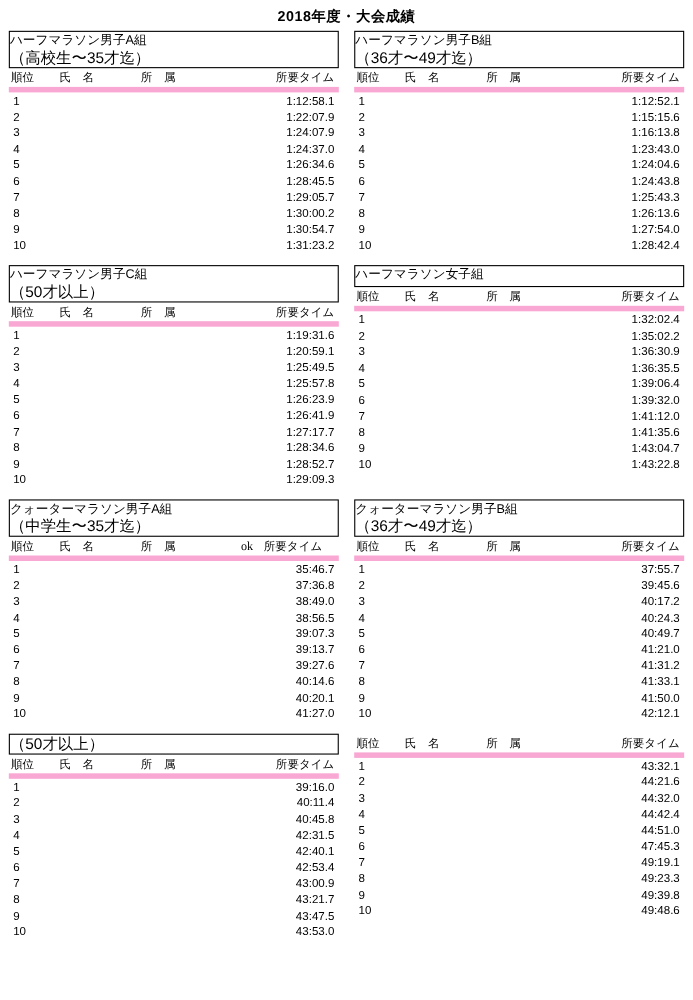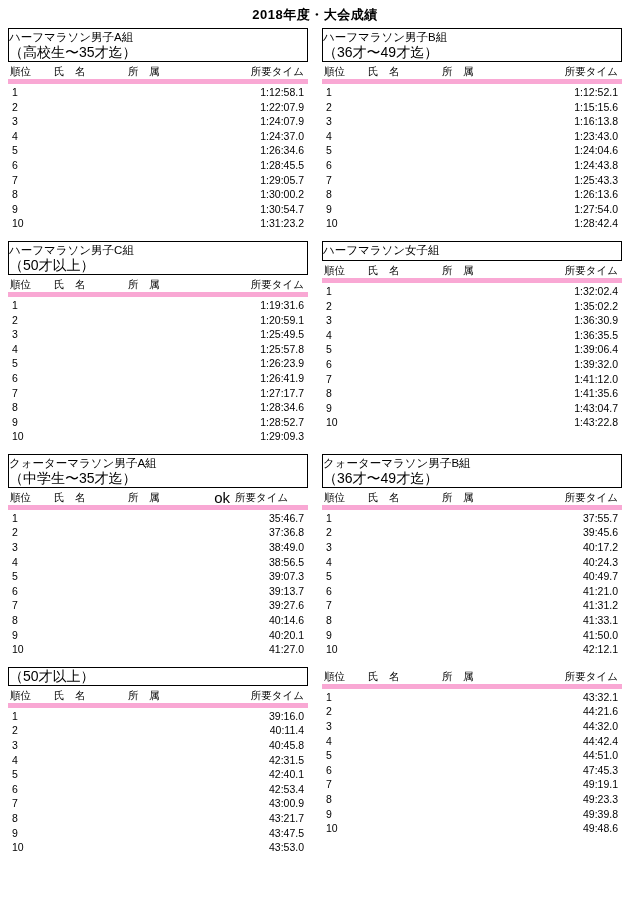--- a/index.html
+++ b/index.html
@@ -368,21 +368,21 @@
       <div class="block">
         <div class="block-header">
           <div class="block-title">クォーターマラソン男子A組</div>
           <div class="block-sub">（中学生〜35才迄）</div>
         </div>
         <div class="col-head">
           <div class="c-rank">順位</div>
           <div class="c-name">氏　名</div>
           <div class="c-team">所　属</div>
           <div class="c-time">所要タイム</div>
-          <span style="position: relative; left: -78px; font-size: 15px;">ok</span>
+          <span style="position: relative; left: -78px; font-size: 11px; font-family: Liberation Serif, serif;">ok</span>
         </div>
         <div class="row">
           <div class="c-rank">1</div>
           <div class="c-name"></div>
           <div class="c-team"></div>
           <div class="c-time">35:46.7</div>
         </div>
         <div class="row">
           <div class="c-rank">2</div>
           <div class="c-name"></div>

